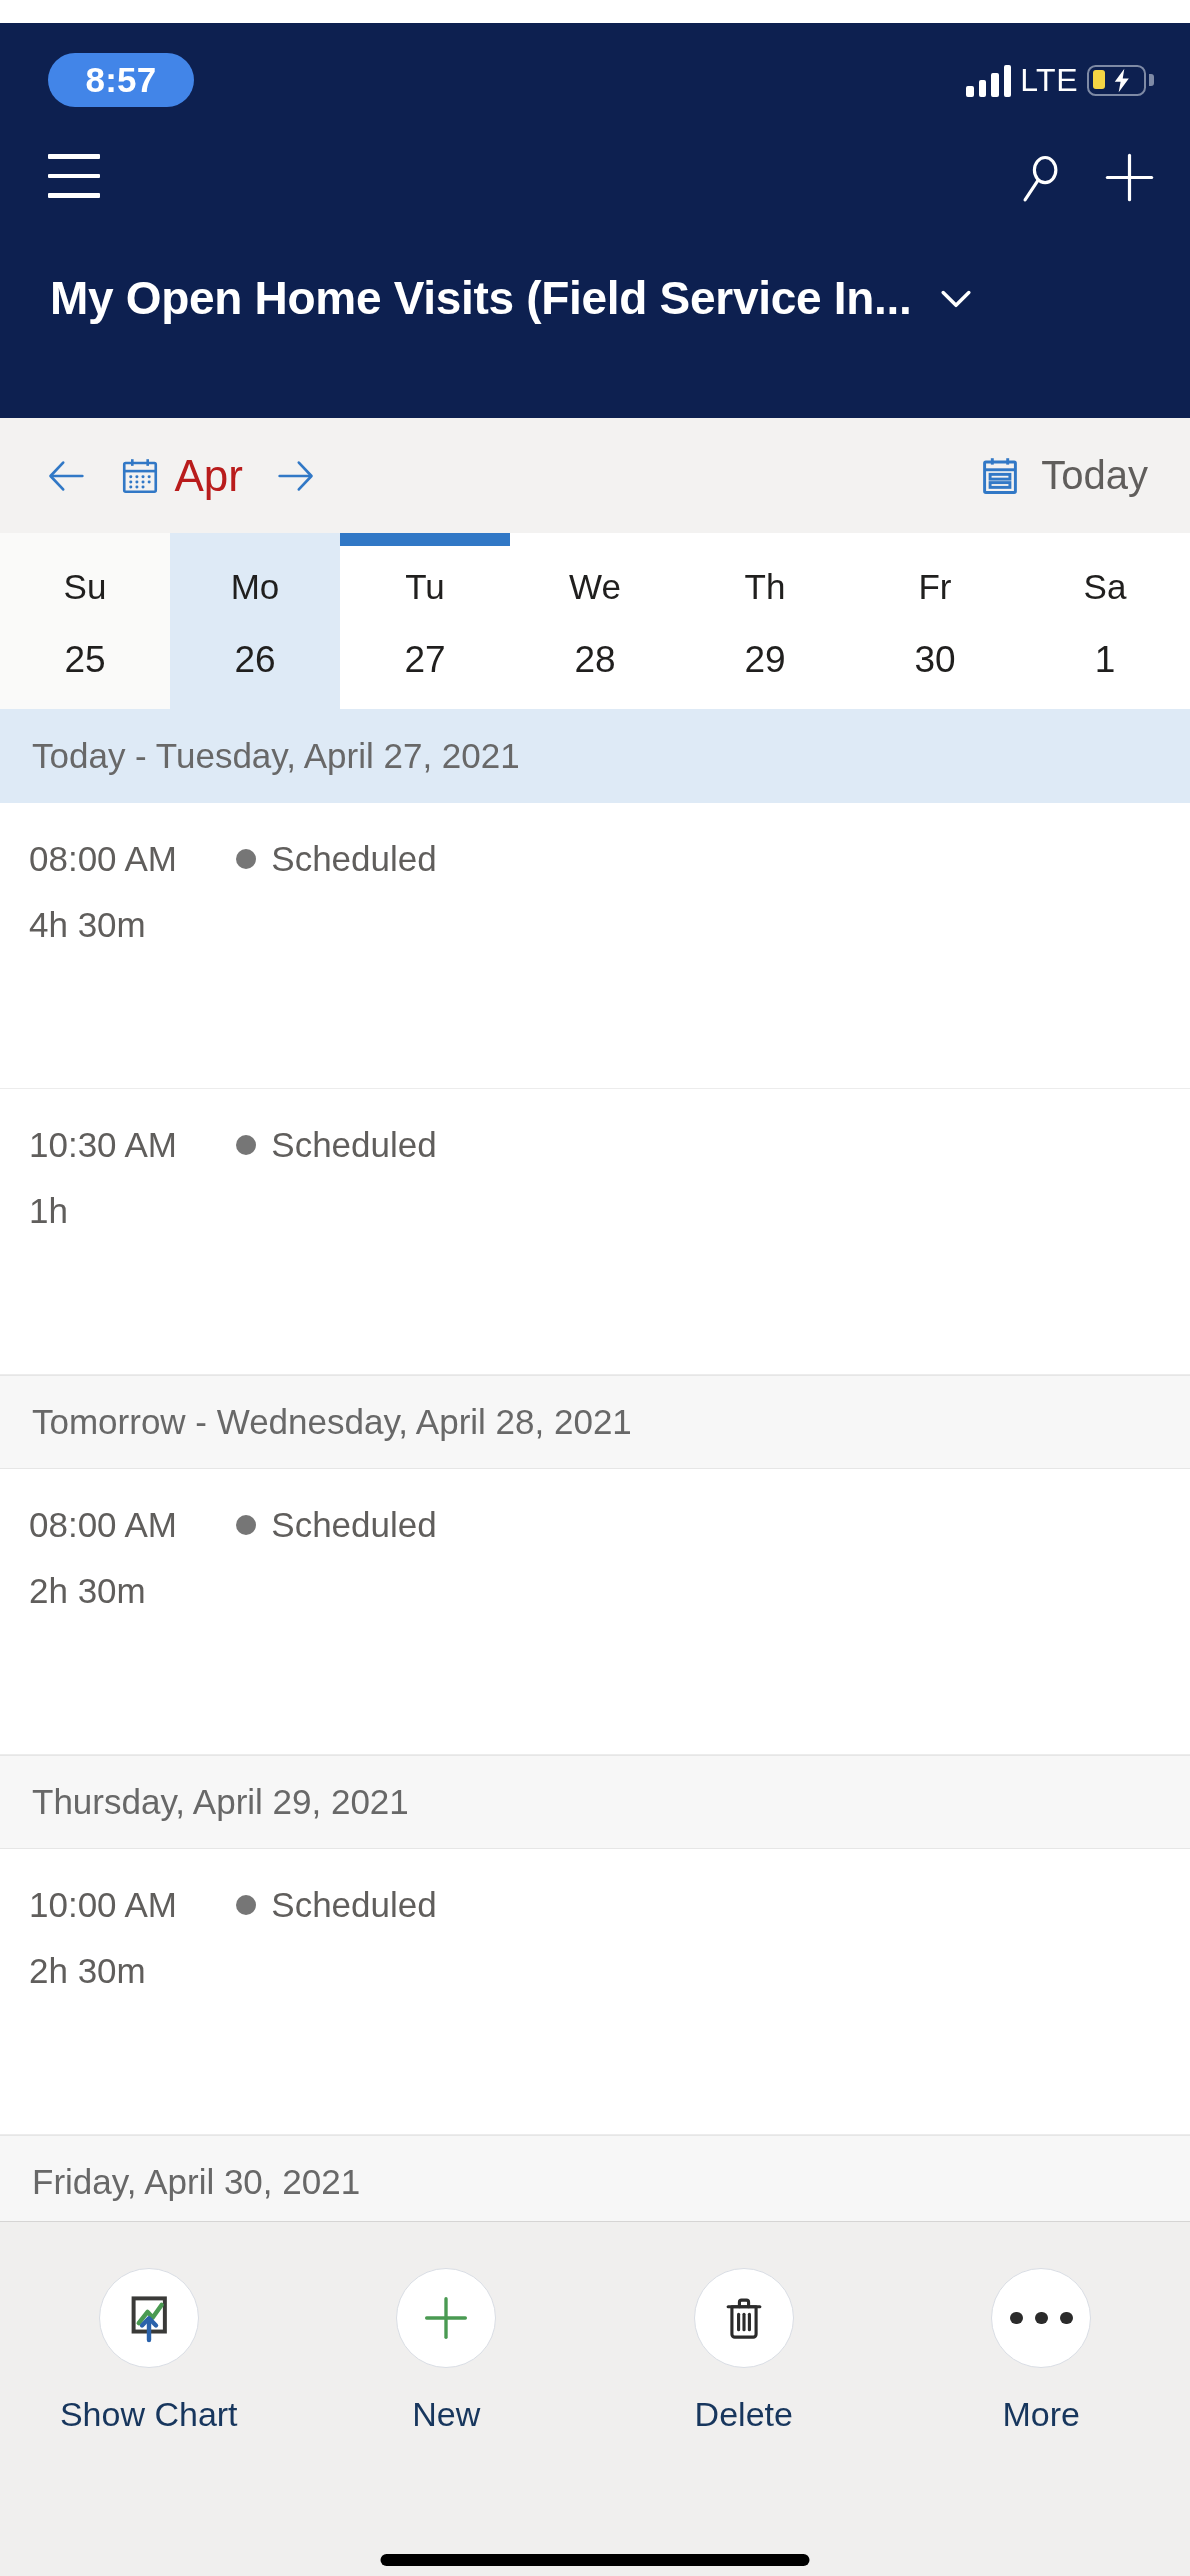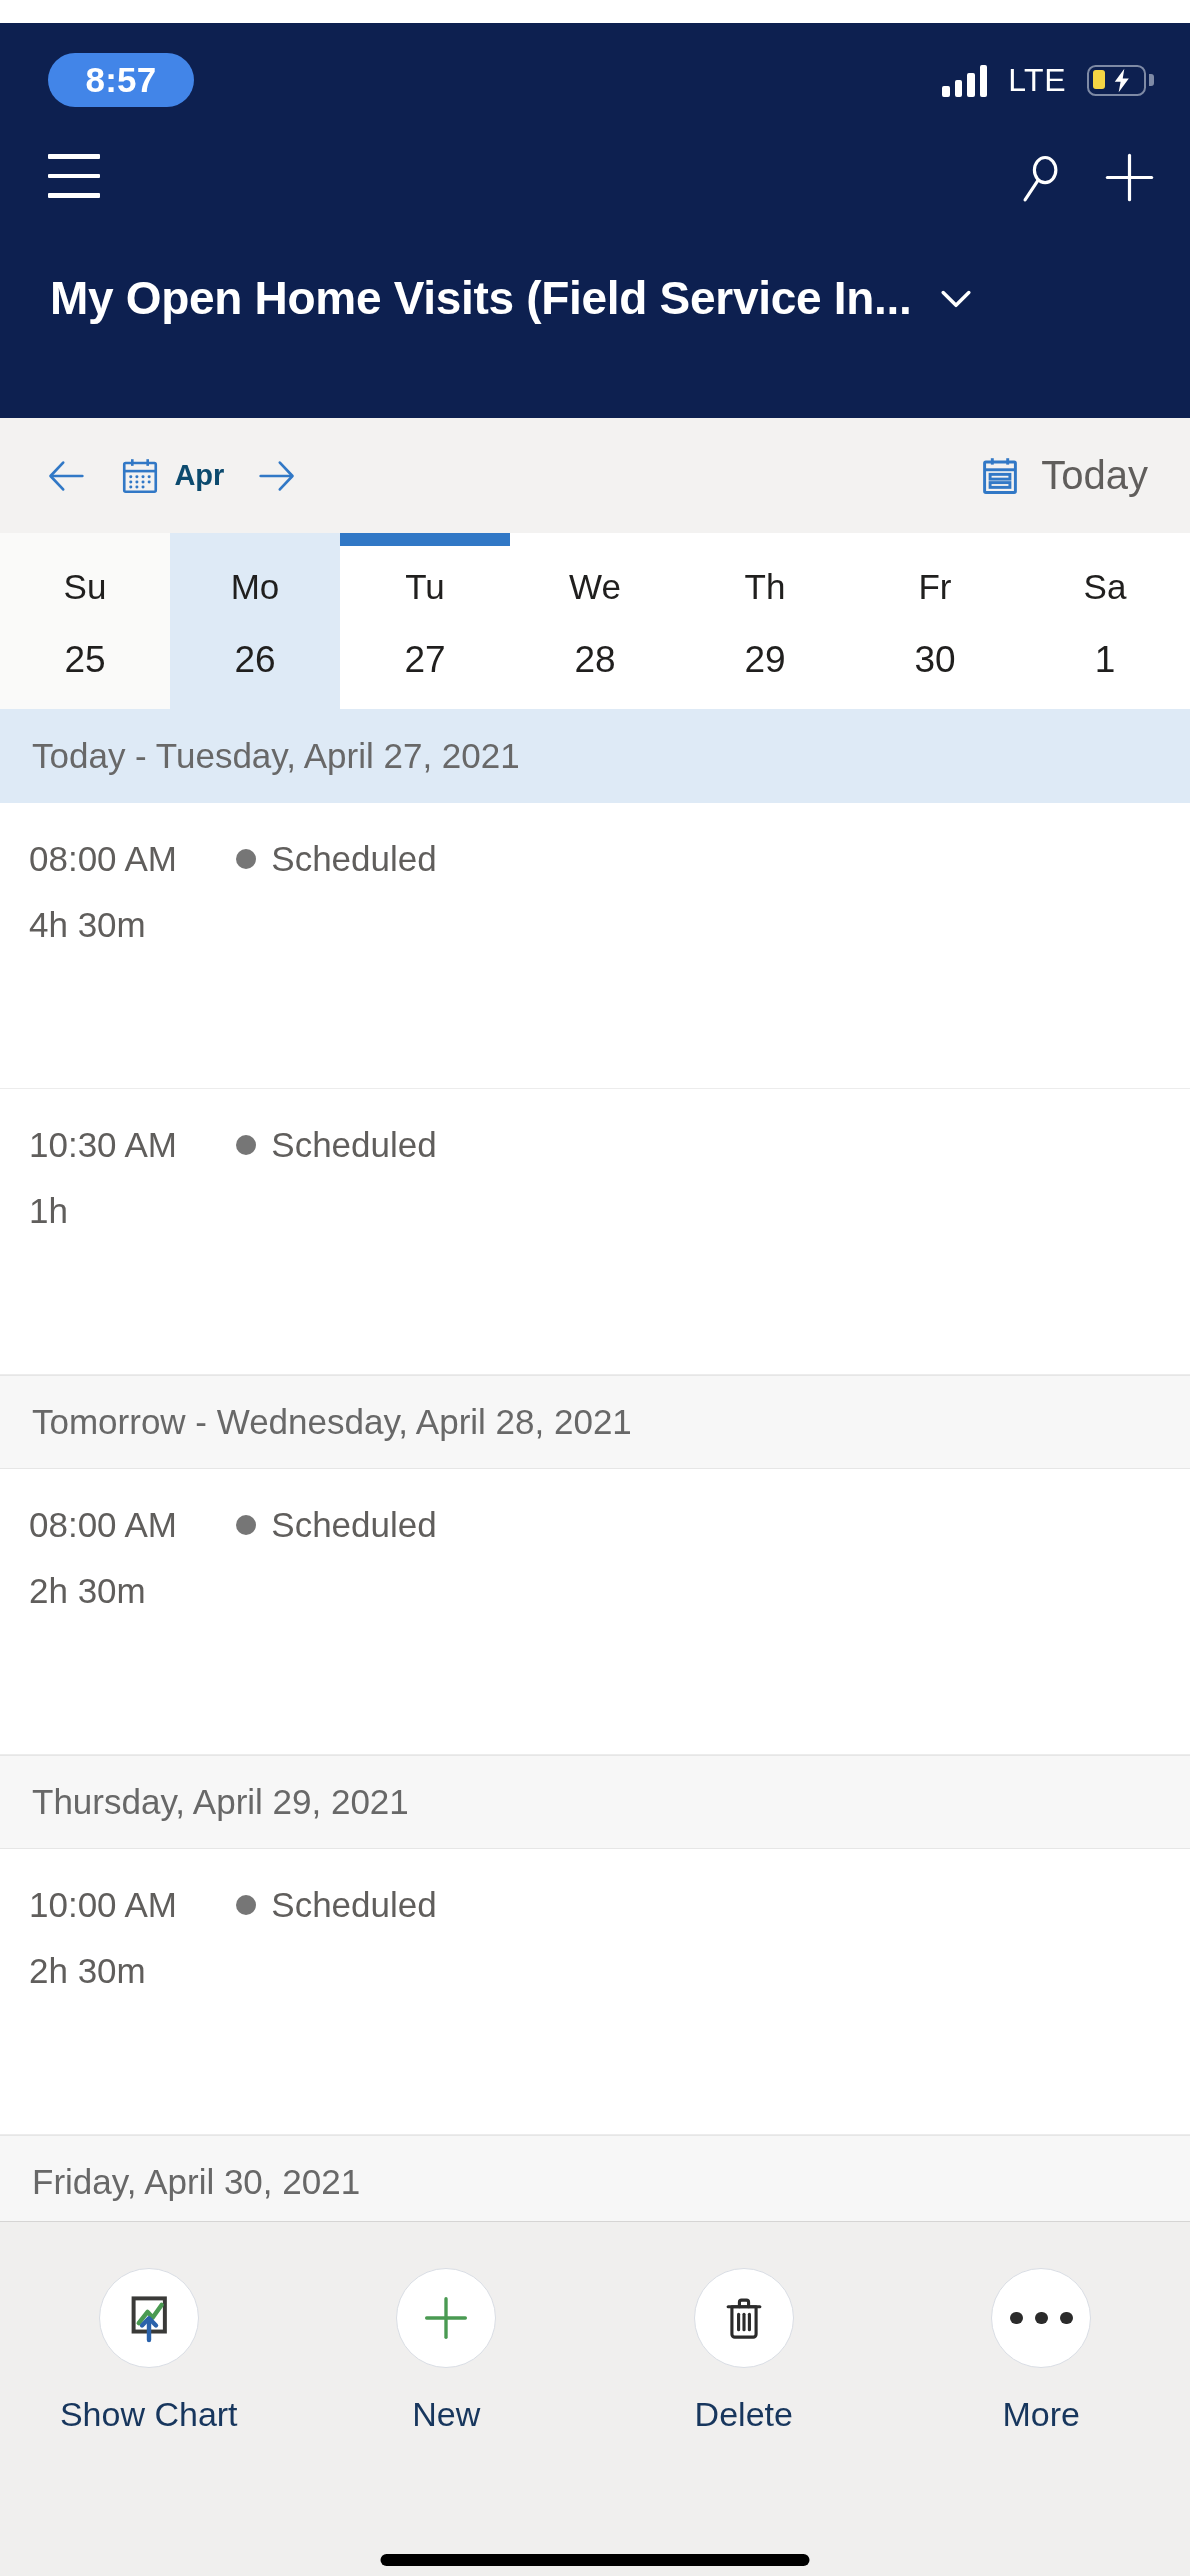--- a/index.html
+++ b/index.html
@@ -25,21 +25,21 @@
     position:absolute; left:48px; top:30px;
     width:146px; height:54px; border-radius:27px;
     background:#4285e8;
     display:flex; align-items:center; justify-content:center;
   }
   .clock-pill span {
     color:#ffffff; font-size:35px; font-weight:600; letter-spacing:0.2px;
   }
   .status-right {
     position:absolute; right:44px; top:29px;
-    display:flex; align-items:center; gap:21px; height:56px;
+    display:flex; align-items:center; gap:9px; height:56px;
   }
   .signal { display:flex; align-items:flex-end; gap:4.8px; height:33px; }
   .signal i { display:block; width:7.7px; background:#ffffff; border-radius:1.9px; }
   .signal i:nth-child(1){ height:10.5px; }
   .signal i:nth-child(2){ height:17px; }
   .signal i:nth-child(3){ height:24px; }
   .signal i:nth-child(4){ height:32px; }
   .lte { color:#ffffff; font-size:32px; font-weight:500; letter-spacing:0.5px; line-height:1; }
   .battery { position:relative; width:59px; height:31px; }
   .battery .shell {
@@ -88,21 +88,21 @@
   
   .calbar {
     position:absolute; top:395px; left:0; width:1190px; height:115px;
     background:#f3f2f1;
     display:flex; align-items:center; justify-content:space-between;
     padding:0 42px 0 40px;
   }
   .calbar-left { display:flex; align-items:center; gap:25px; }
   .nav-arrow { width:54px; height:54px; display:flex; align-items:center; justify-content:center; }
   .month-group { display:flex; align-items:center; gap:13.4px; }
-  .month-label { font-size:29px; color:#0c4a6e; font-weight:700; }
+  .month-label { font-size:44px; color:#b91c1c; font-weight:400; }
   .agenda-btn { display:flex; align-items:center; gap:19px; }
   .agenda-label { font-size:40px; color:#605e5c; font-weight:400; }
 
   
   .weekstrip {
     position:absolute; top:510px; left:0; width:1190px; height:176px;
     background:#ffffff; display:flex;
   }
   .daycol {
     position:relative; flex:1 1 0;

